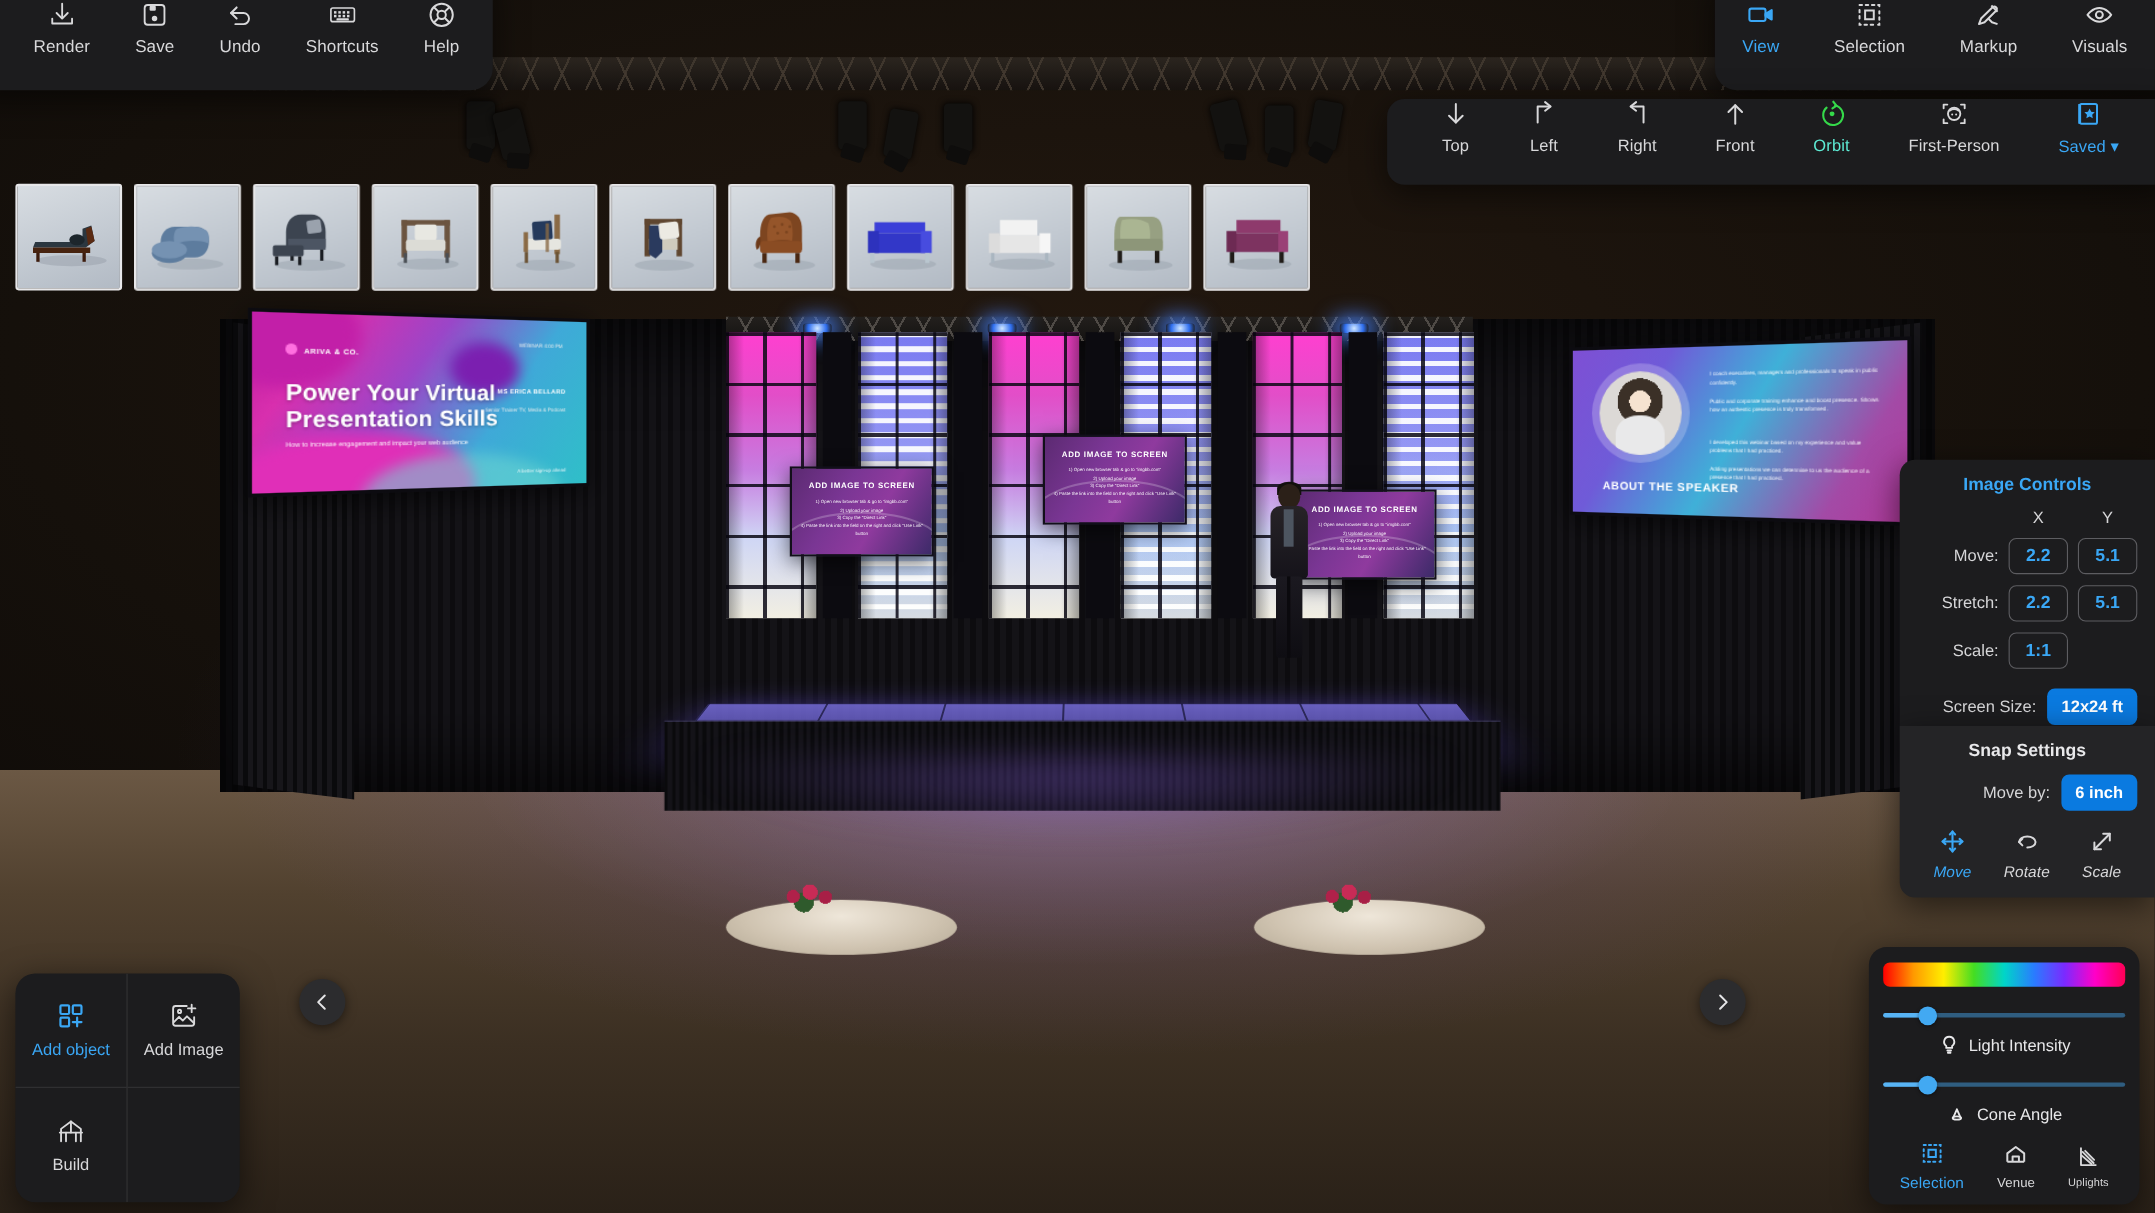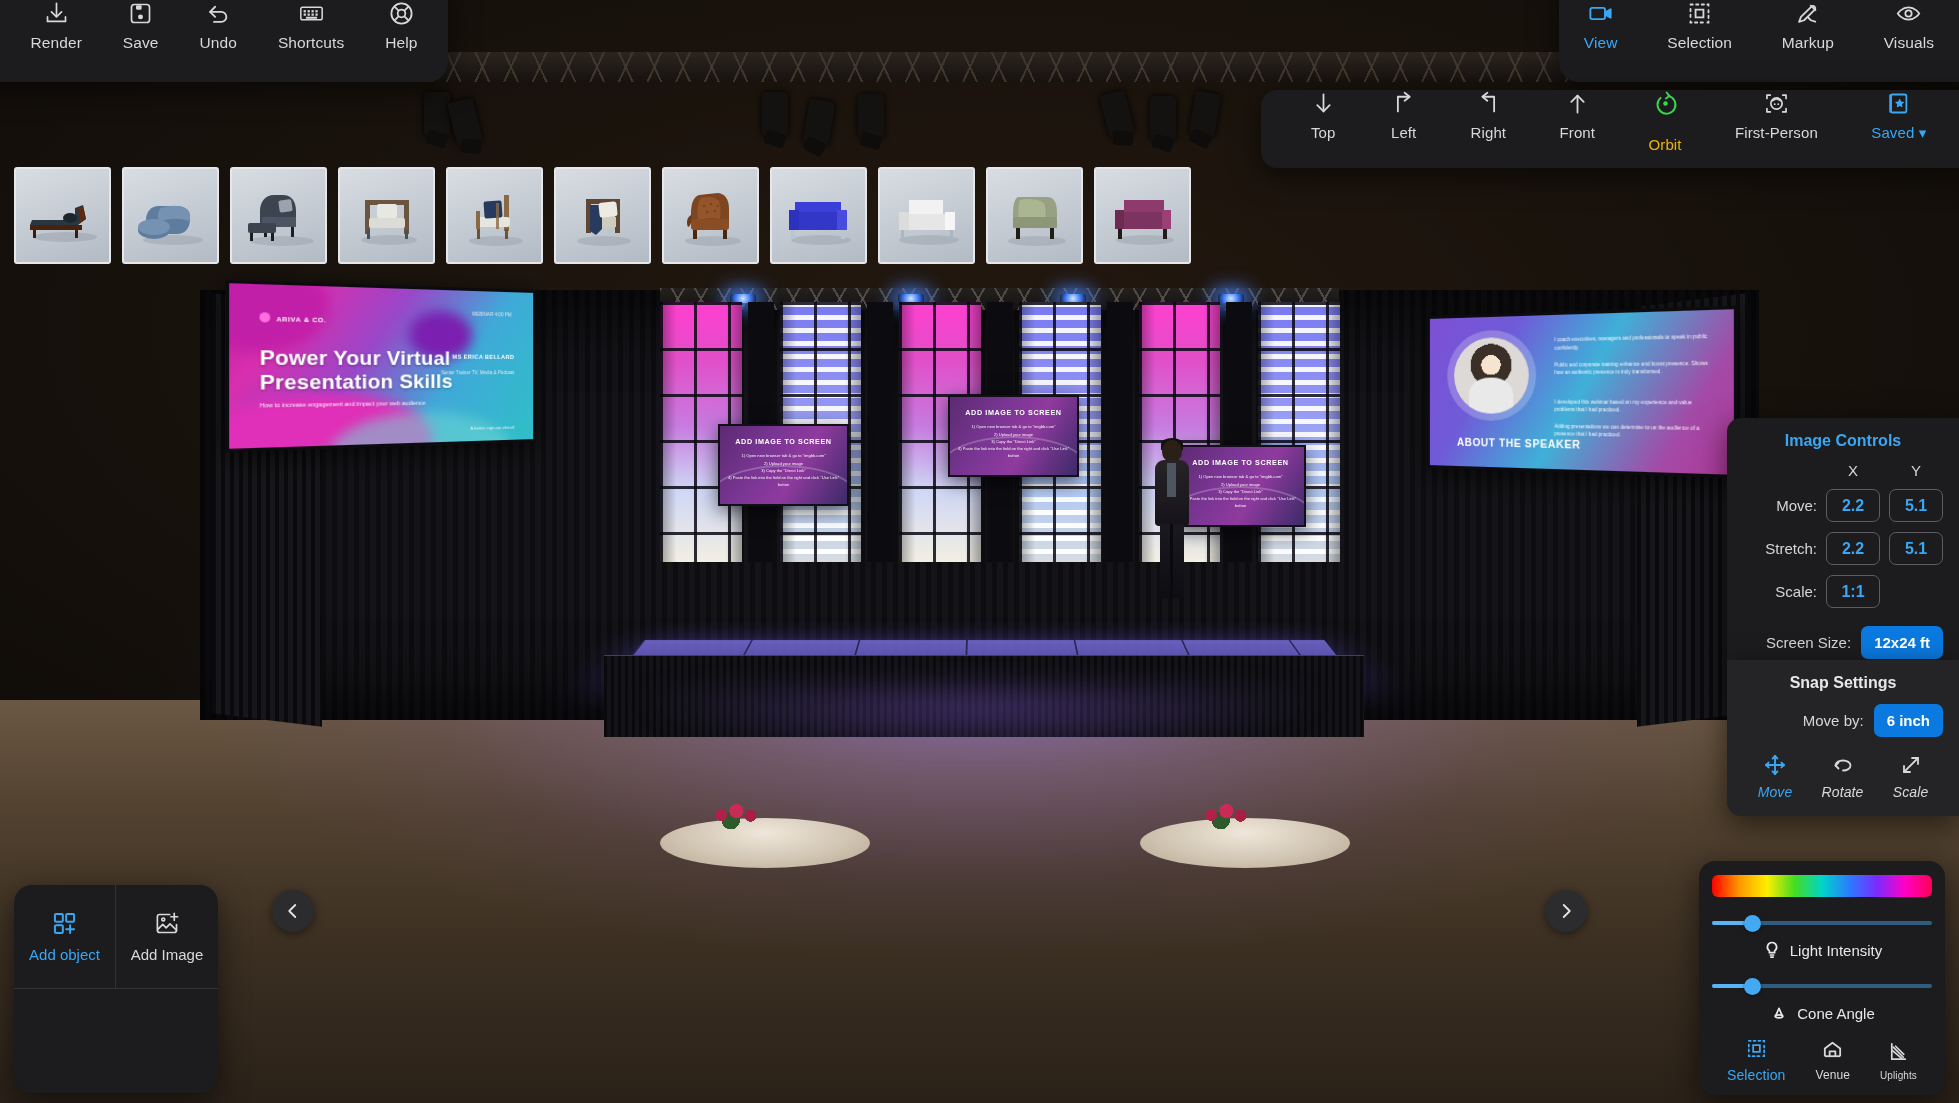--- a/index.html
+++ b/index.html
@@ -155,21 +155,21 @@
     filter: blur(14px); }
 
   
   .panel { position:absolute; background:#1c1c1e; border-radius:18px;
            box-shadow: 0 8px 30px rgba(0,0,0,.55); }
   .tool-row { display:flex; align-items:flex-start; }
   .tool-item { display:flex; flex-direction:column; align-items:center; justify-content:center;
                gap:7px; cursor:pointer; user-select:none; }
   .tool-item .lbl { font-size:15.5px; color:#d8d8da; letter-spacing:.1px; }
   .tool-item.active .lbl { color:#3aa7f5; }
-  .tool-item.green .lbl { color:#eab308;margin-top:12px; }
+  .tool-item.green .lbl { color:#5eead4; }
   .ico { width:27px; height:27px; display:block; }
   .ico path, .ico rect, .ico circle, .ico line, .ico polyline, .ico polygon, .ico ellipse {
     vector-effect: non-scaling-stroke;
   }
 
   
   #top-left-toolbar { left:-22px; top:-22px; width:470px; height:104px; border-radius:0 0 20px 0;
       padding-left:22px; padding-top:22px; }
   #top-left-toolbar .tool-row { height:82px; justify-content:space-around; padding:0 10px; }
 
@@ -679,20 +679,28 @@
     </div>
     <div class="qa-cell">
       <svg class="ico" viewBox="0 0 24 24" fill="none" stroke="#d8d8da" stroke-width="1.7" stroke-linecap="round" stroke-linejoin="round">
         <path d="M20 13v5a2 2 0 0 1-2 2H5a2 2 0 0 1-2-2V6a2 2 0 0 1 2-2h9"></path>
         <path d="m3.6 17 4.2-4.2 3 3 3.4-3.4L20 18"></path>
           <circle cx="8.2" cy="8.4" r="1.3"></circle>
         <path d="M18 3v6M15 6h6"></path>
       </svg>
       <span class="lbl">Add Image</span>
     </div>
+    <div class="qa-cell">
+      <svg class="ico" viewBox="0 0 24 24" fill="none" stroke="#d8d8da" stroke-width="1.7" stroke-linecap="round" stroke-linejoin="round">
+        <path d="M4 20V10l8-6 8 6v10"></path>
+          <path d="M3 13h18"></path>
+          <path d="M8 13v7M16 13v7M12 4v9"></path>
+      </svg>
+      <span class="lbl">Build</span>
+    </div>
   </div>
 
   <div class="car-arrow" id="carousel-prev">
     <svg width="18" height="18" viewBox="0 0 24 24" fill="none" stroke="#e4e4e6" stroke-width="2.4" stroke-linecap="round" stroke-linejoin="round">
         <path d="M15 4 7 12l8 8"></path>
       </svg>
   </div>
   <div class="car-arrow" id="carousel-next">
     <svg width="18" height="18" viewBox="0 0 24 24" fill="none" stroke="#e4e4e6" stroke-width="2.4" stroke-linecap="round" stroke-linejoin="round">
         <path d="M9 4l8 8-8 8"></path>

